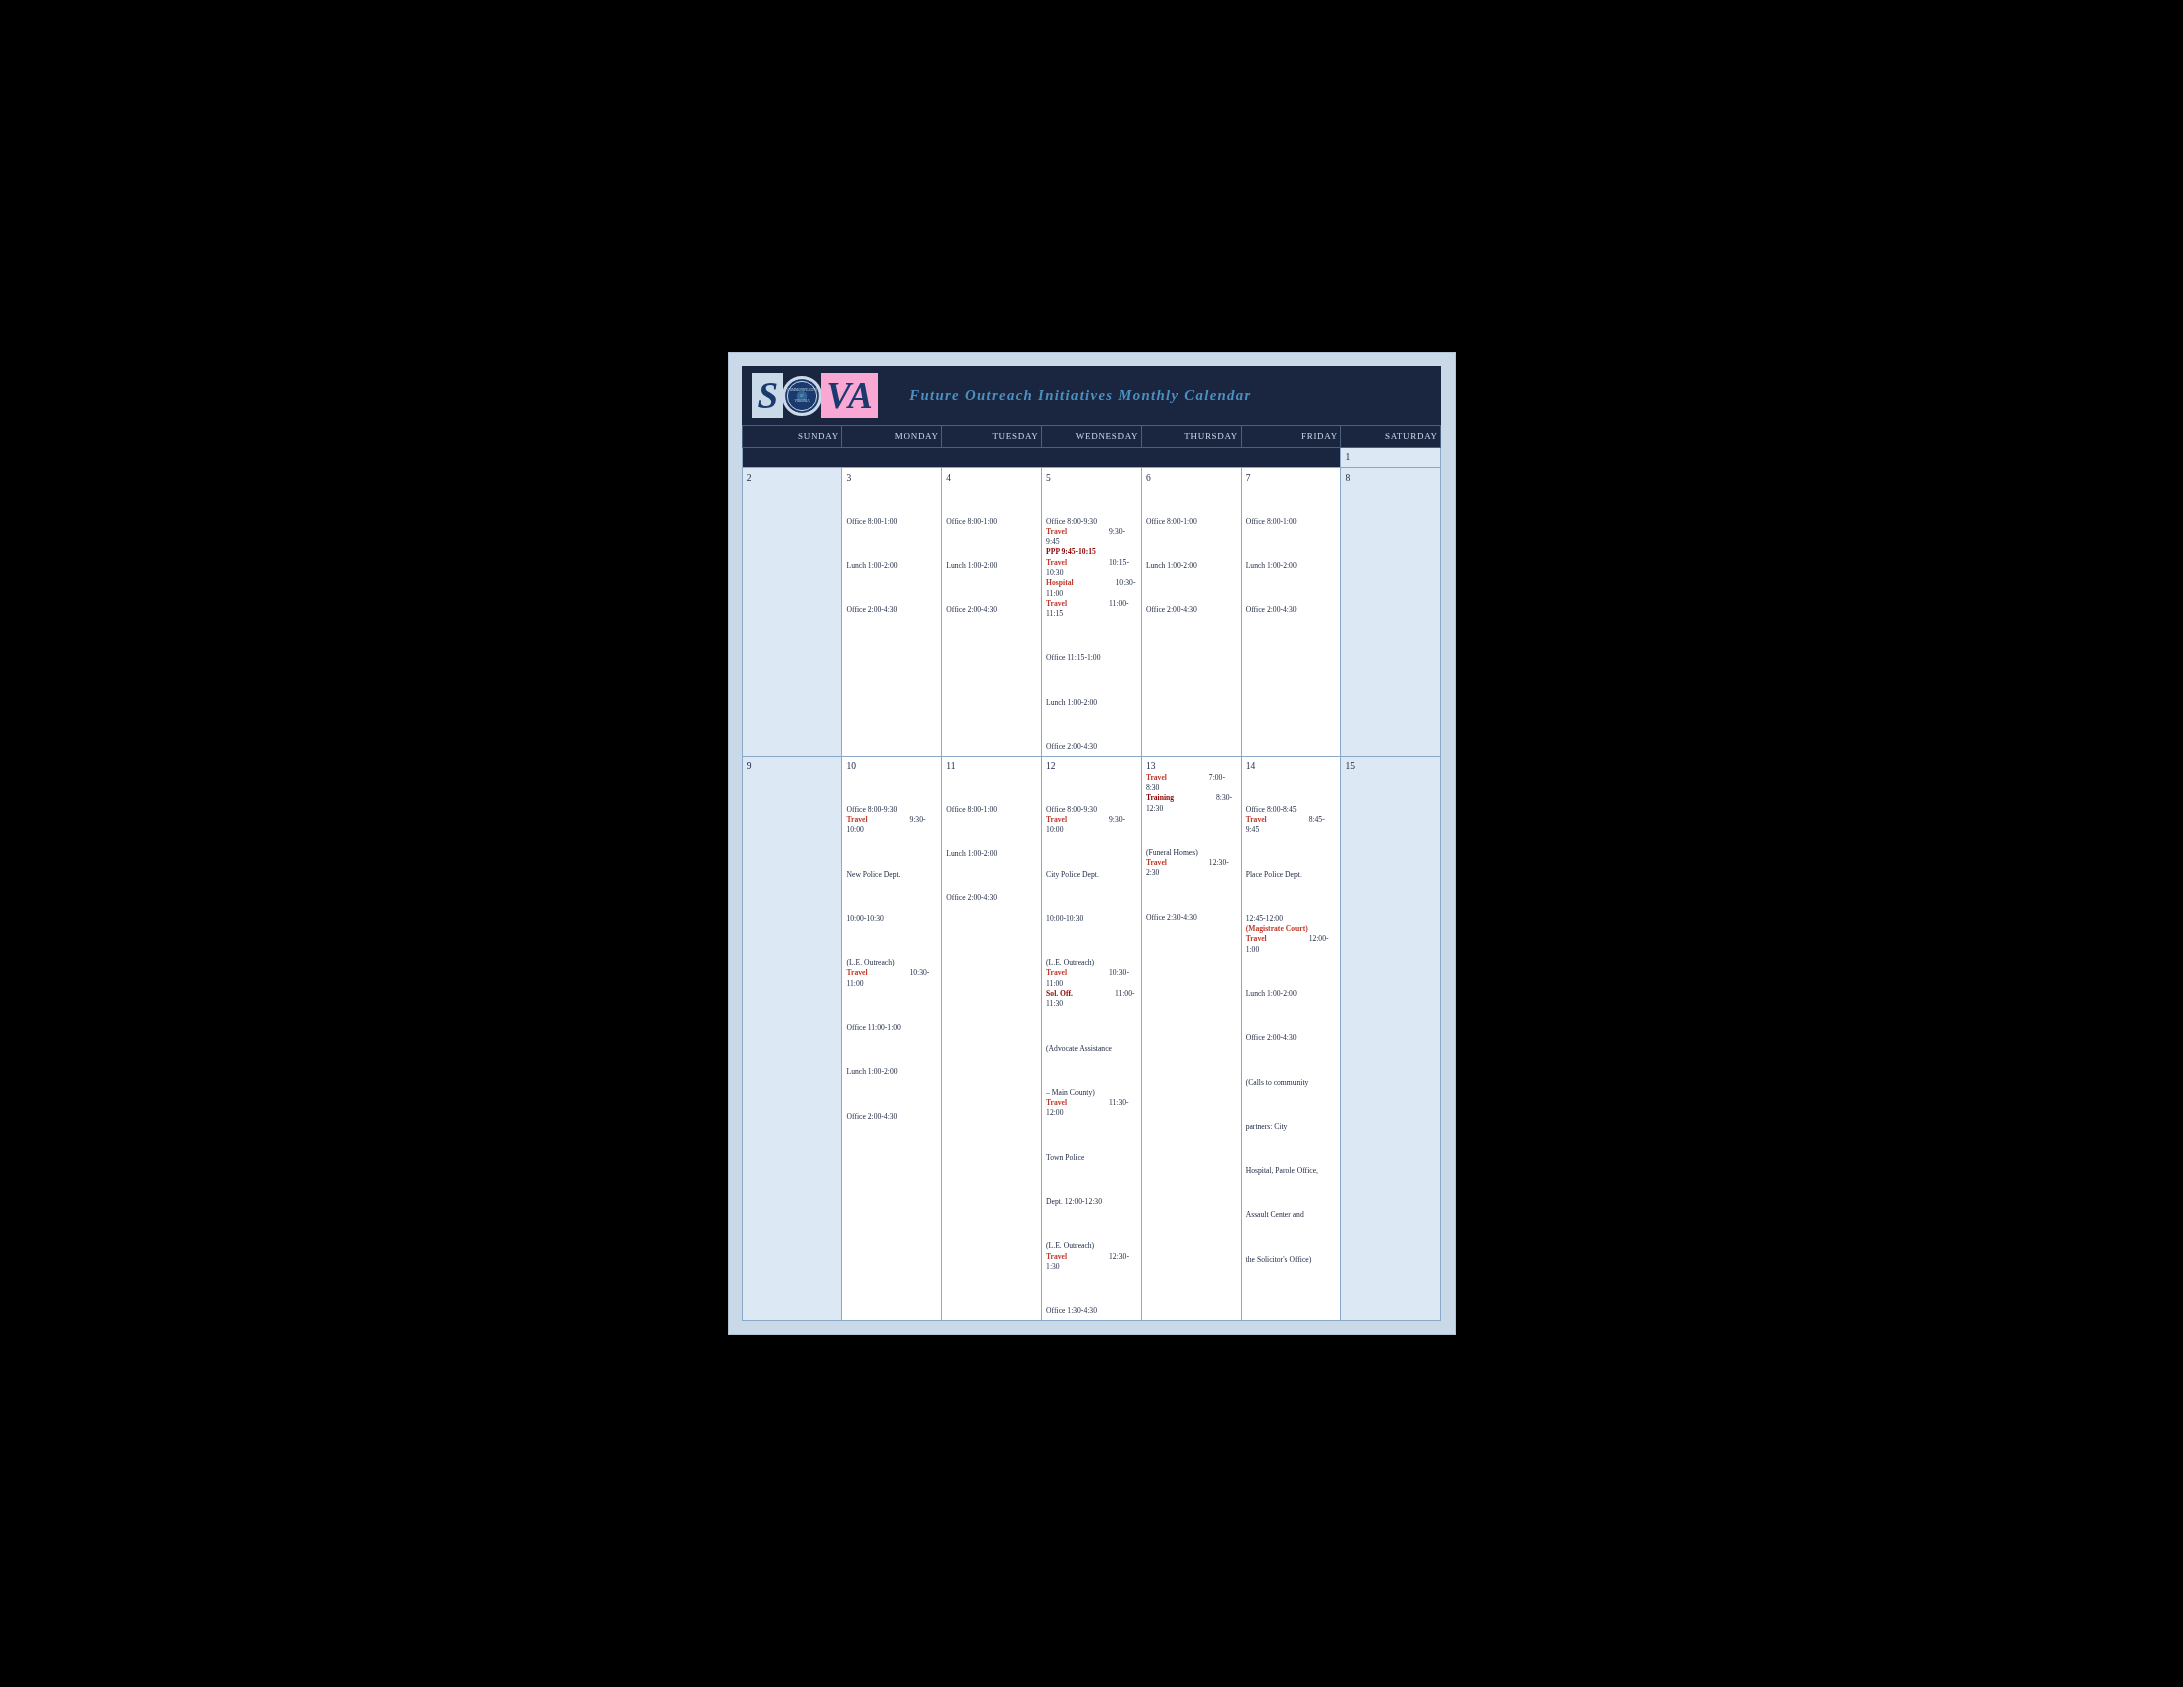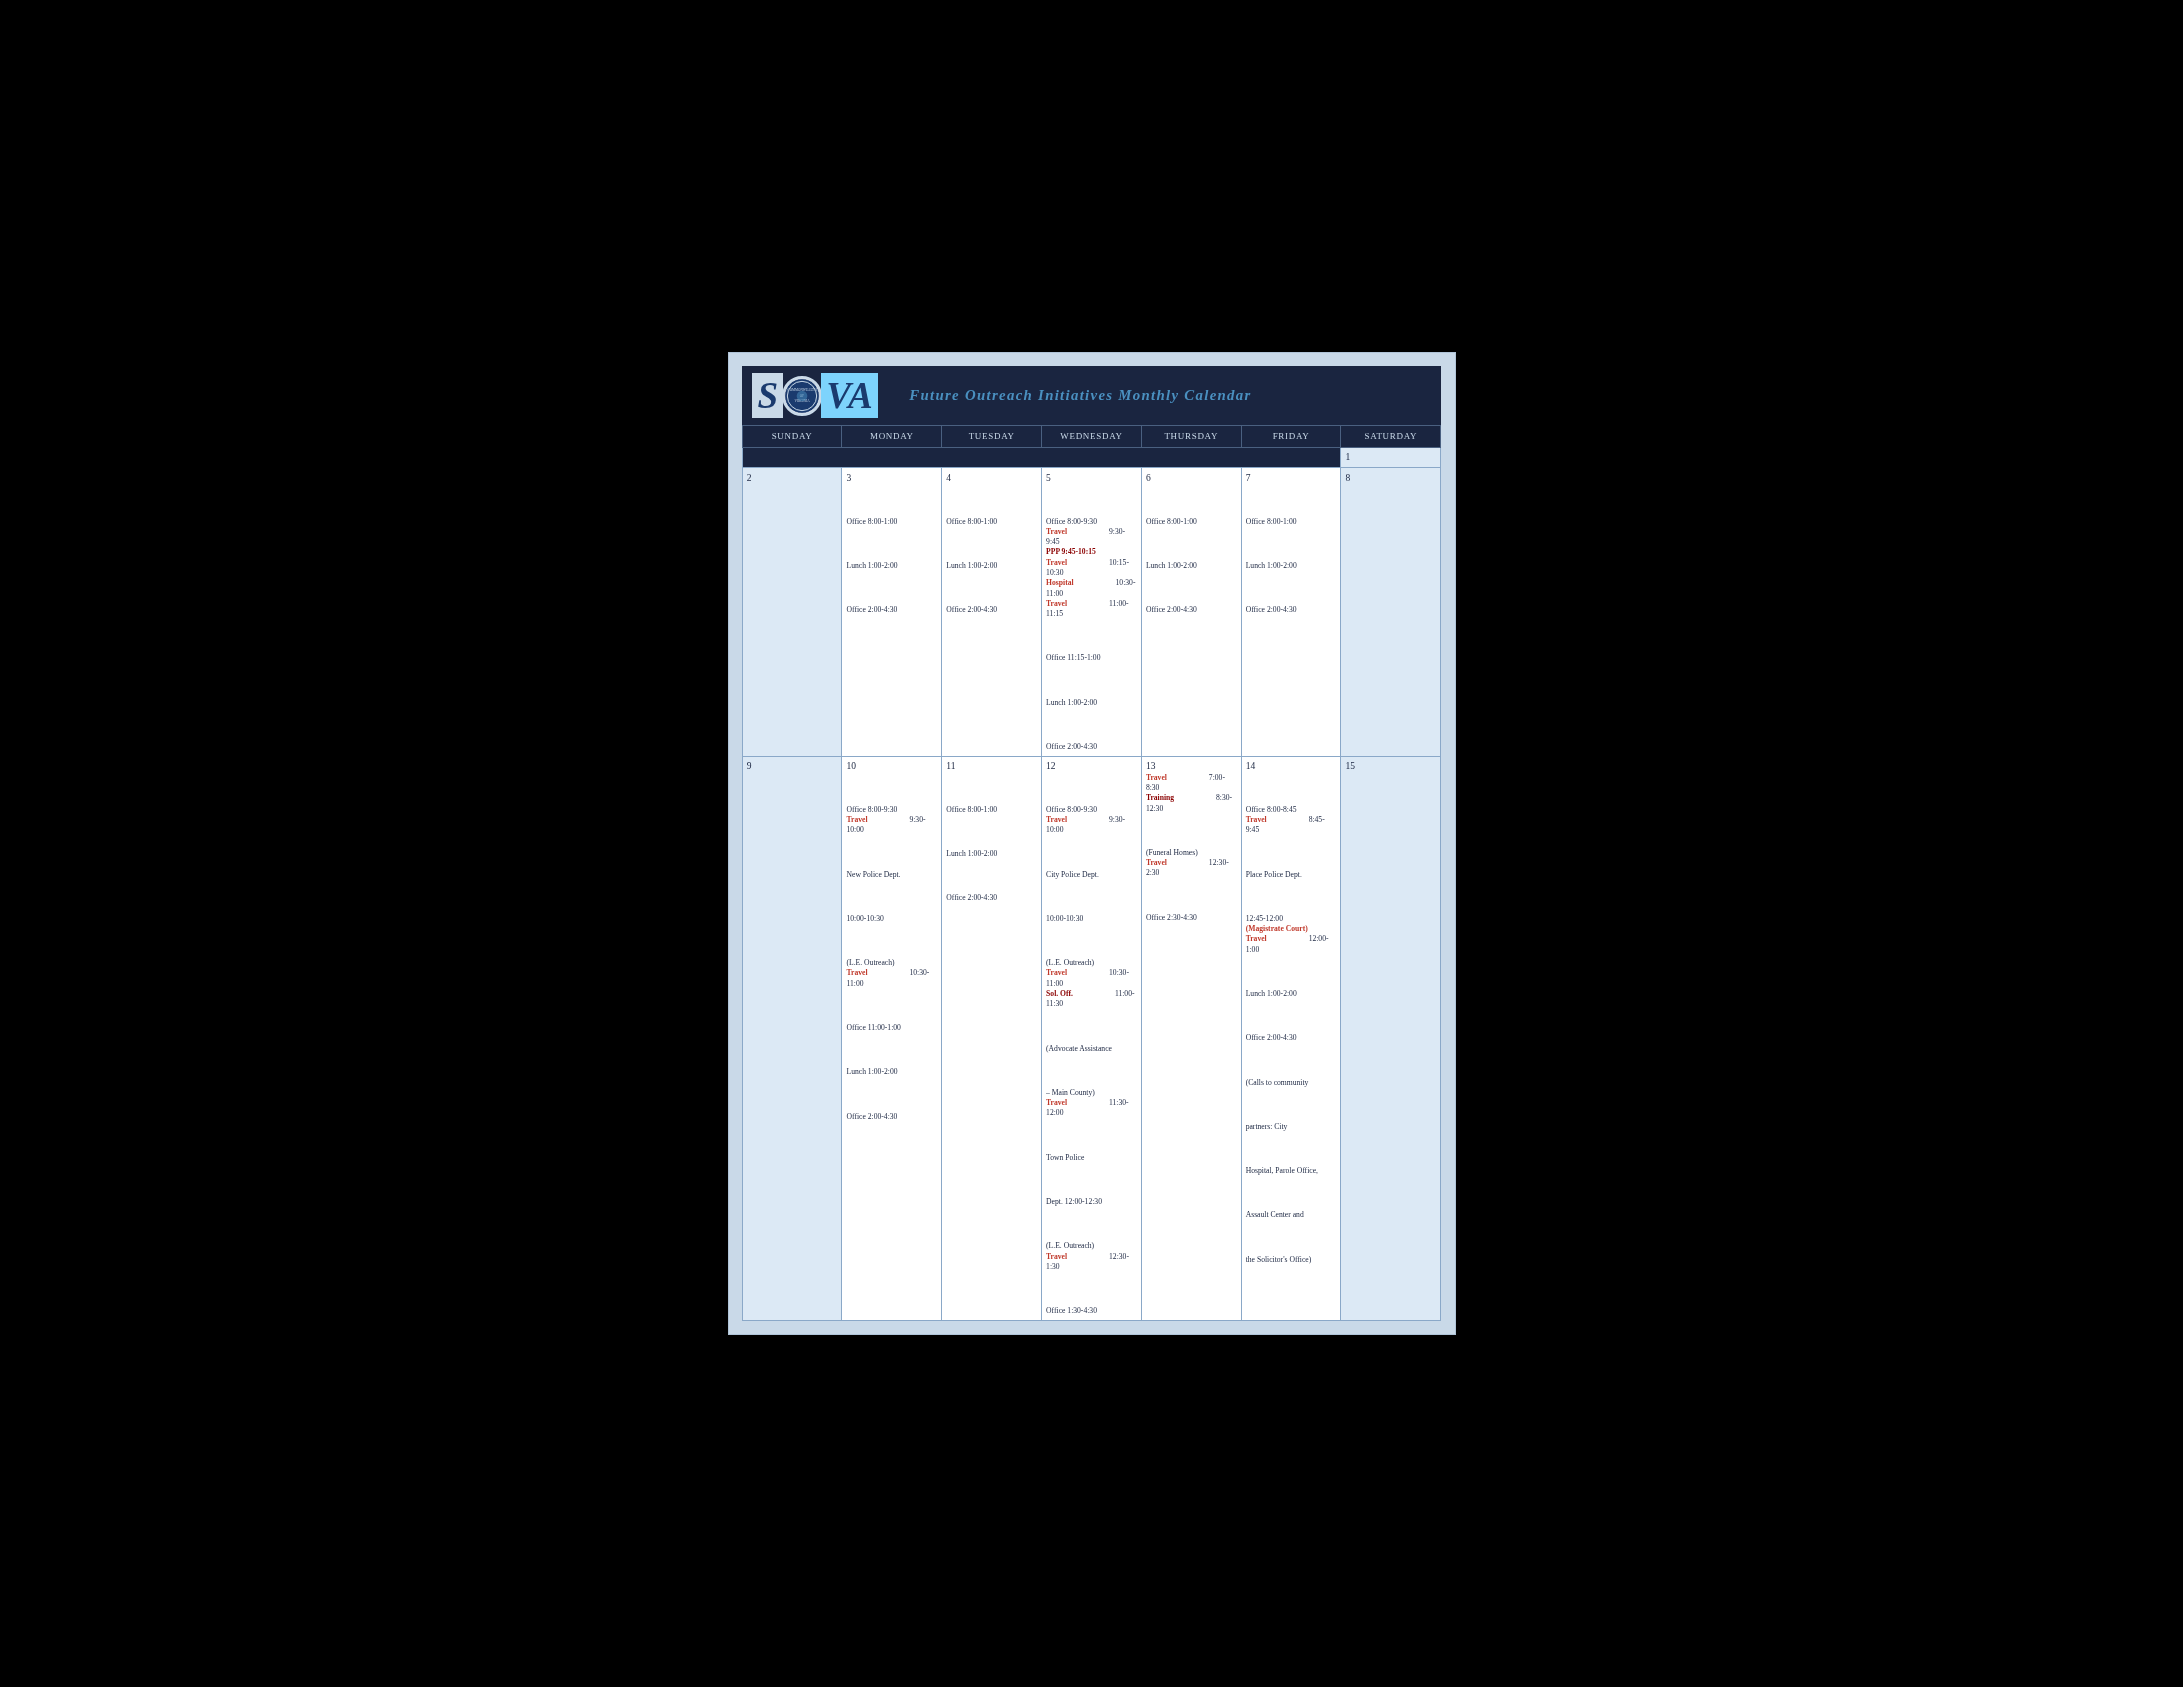--- a/index.html
+++ b/index.html
@@ -56,37 +56,37 @@
     }
     .seal-svg {
       width: 36px;
       height: 36px;
     }
     .sova-va {
       font-size: 3.5em;
       font-weight: bold;
       color: #1a3a6e;
       font-style: italic;
-      background: #7dd3fc;
+      background: #f9a8d4;
       padding: 1.3px 5.3px;
       margin-left: -1.3px;
     }
     .banner-title {
       color: #4a90c0;
       font-size: 1.4em;
       font-weight: bold;
       letter-spacing: 1.3px;
       font-style: italic;
       margin-left: 18px;
     }
     
     .day-header {
       background: #1a2540;
       color: #c9d9e8;
-      text-align: center;
+      text-align: right;
       padding: 5.3px 2.6px;
       font-size: 0.85em;
       letter-spacing: 0.7px;
       border: 0.7px solid #4a6080;
       font-weight: normal;
     }
     
     .cal-cell {
       border: 0.7px solid #8aa8c8;
       vertical-align: top;

